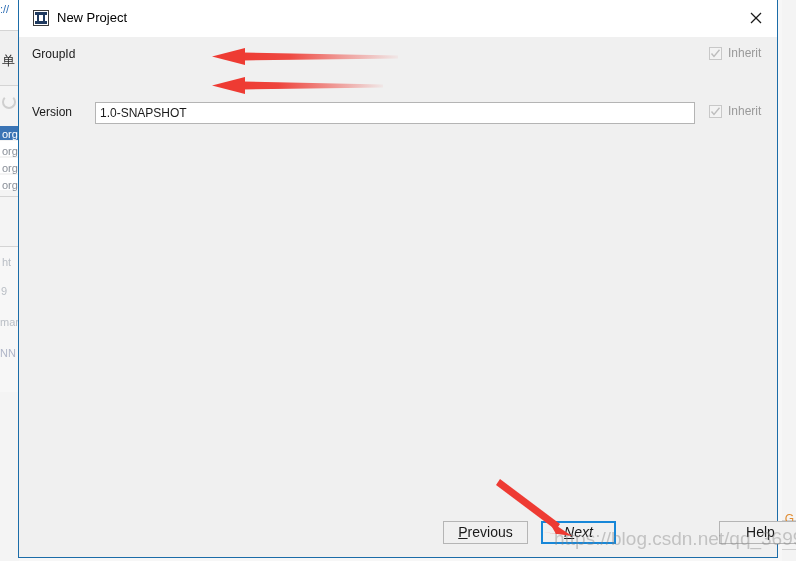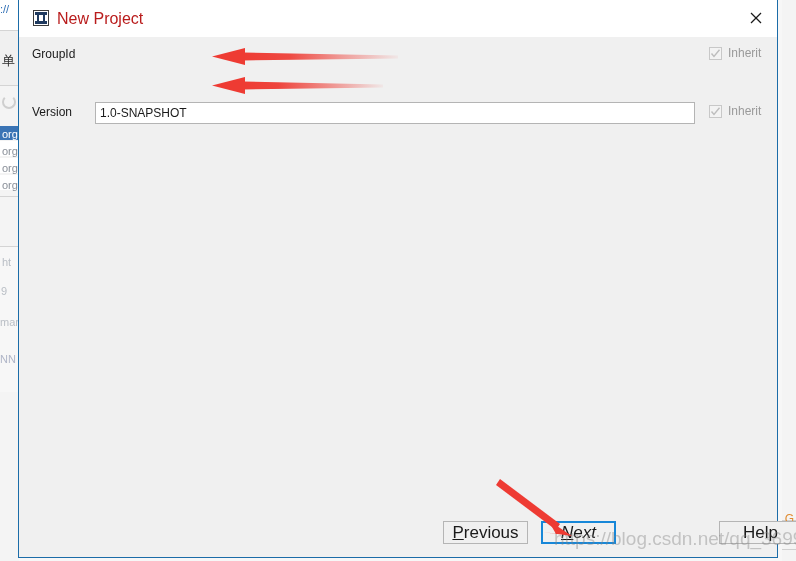--- a/index.html
+++ b/index.html
@@ -136,22 +136,22 @@
     background: #1f3a5f;
   }
   #ij-icon .b1 { left: 1px;  top: 1px;  width: 12px; height: 3px; }
   #ij-icon .b2 { left: 1px;  top: 10px; width: 12px; height: 3px; }
   #ij-icon .b3 { left: 3px;  top: 3px;  width: 2px;  height: 8px; }
   #ij-icon .b4 { left: 9px;  top: 3px;  width: 2px;  height: 7px; }
   #title-text {
     position: absolute;
     left: 38px;
     top: 10px;
-    font-size: 16px;
-    color: #b91c1c;
+    font-size: 13px;
+    color: #000000;
     font-family: "Liberation Sans", sans-serif;
   }
   #close-btn {
     position: absolute;
     right: 6px;
     top: 5px;
     width: 30px;
     height: 26px;
     cursor: default;
   }
@@ -239,21 +239,21 @@
     width: 758px;
     height: 48px;
   }
   .btn {
     position: absolute;
     top: 12px;
     height: 23px;
     box-sizing: border-box;
     background: #f0f0f0;
     border: 1px solid #b5b5b5;
-    font-size: 17px;
+    font-size: 14px;
     color: #1a1a1a;
     font-family: "Liberation Sans", sans-serif;
     text-align: center;
     line-height: 21px;
     cursor: default;
   }
   .btn.focus {
     border: 2px solid #1787d8;
     line-height: 19px;
   }
@@ -300,21 +300,21 @@
 
     <div class="bg-frag blue" style="left:0px;top:3px;">://</div>
     <div class="bg-frag cjk" style="left:2px;top:52px;">单</div>
     <div class="bg-frag" style="left:2px;top:128px;color:#ffffff;">org</div>
     <div class="bg-frag" style="left:2px;top:145px;">org</div>
     <div class="bg-frag" style="left:2px;top:162px;">org</div>
     <div class="bg-frag" style="left:2px;top:179px;">org</div>
     <div class="bg-frag" style="left:2px;top:256px;color:#b9bec5;">ht</div>
     <div class="bg-frag" style="left:1px;top:285px;color:#b9bec5;">9</div>
     <div class="bg-frag" style="left:0px;top:316px;color:#b9bec5;">mar</div>
-    <div class="bg-frag" style="left:0px;top:347px;color:#b0b6c8;margin-top:6px;">NN</div>
+    <div class="bg-frag" style="left:0px;top:347px;color:#b0b6c8;">NN</div>
   </div>
 
   <div class="bg-right-col">
     <div class="bg-right-line" style="top:520px;"></div>
     <div class="bg-right-line" style="top:549px;"></div>
     <div class="bg-frag" style="right:2px;top:512px;color:#e08a2e;font-size:12px;">G</div>
   </div>
 </div>
 
 <div id="dialog">

